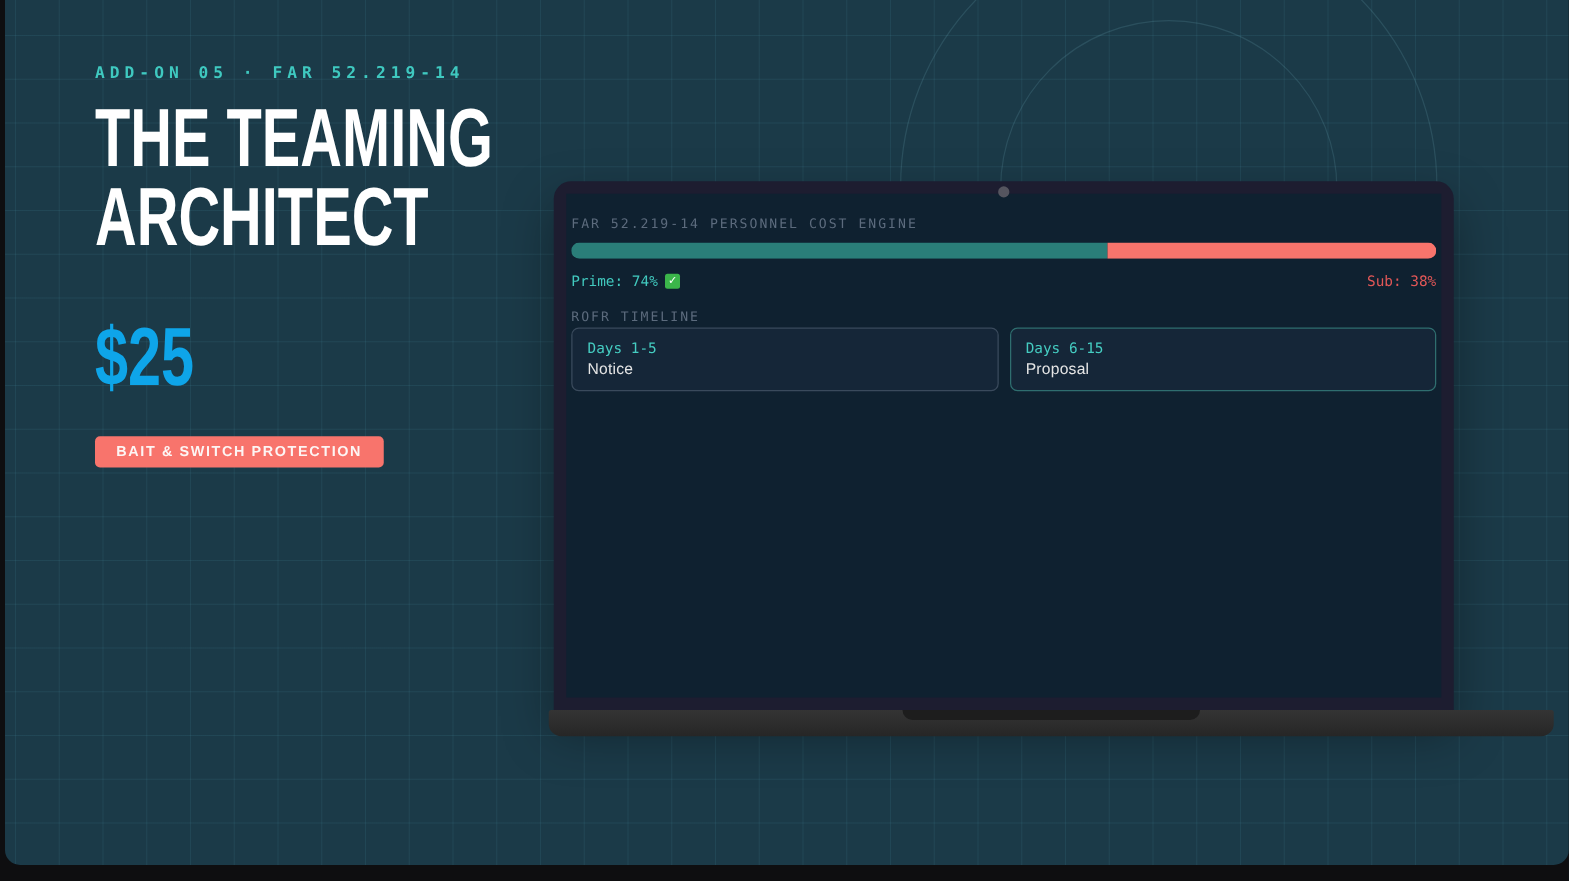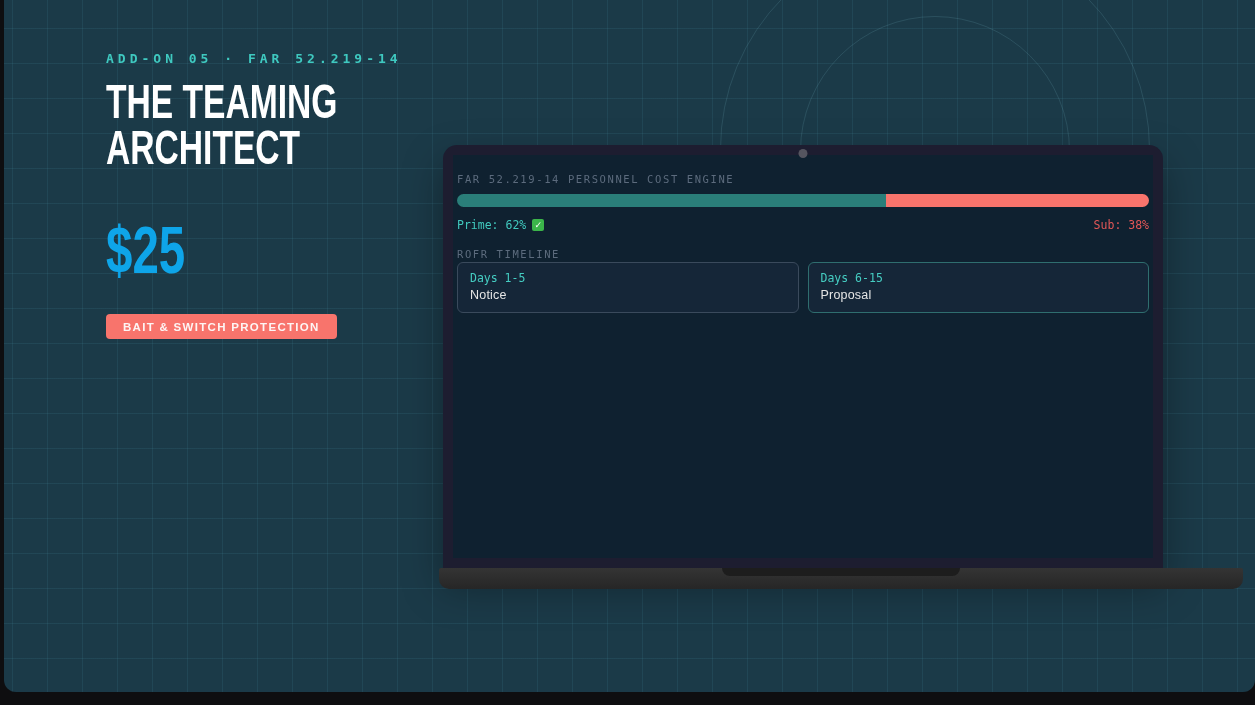--- a/index.html
+++ b/index.html
@@ -20,27 +20,27 @@
       linear-gradient(to right, rgba(90,180,200,0.10) 1px, transparent 1px),
       linear-gradient(to bottom, rgba(90,180,200,0.10) 1px, transparent 1px);
     background-size: 35px 35px;
     background-position: 8px 28px;
   }
   .bg-circle { position: absolute; border: 1px solid rgba(140,210,225,0.14); border-radius: 50%; }
   .bg-circle.inner { left: 796px; top: 16px; width: 270px; height: 270px; }
   .bg-circle.outer { left: 716px; top: -66px; width: 430px; height: 430px; }
 
   
-  .hero { position: absolute; left: 72px; top: 51px; width: 440px; margin-left: 30px; }
+  .hero { position: absolute; left: 72px; top: 51px; width: 440px; }
   .eyebrow {
     font-family: "DejaVu Sans Mono", monospace;
     font-size: 13px; letter-spacing: 4px;
     color: #3fc9c0; font-weight: 700;
   }
-  .title { margin-top: 13px; color: #ffffff; font-weight: 700; font-size: 48px; line-height: 0.96; }
+  .title { margin-top: 13px; color: #ffffff; font-weight: 700; font-size: 66px; line-height: 0.96; }
   .title .line { display: block; transform: scaleX(0.70); transform-origin: left center; white-space: nowrap; letter-spacing: 0; }
   .price { margin-top: 46px; color: #0ea5e9; font-weight: 700; font-size: 66px; line-height: 1; }
   .price .line { display: inline-block; transform: scaleX(0.72); transform-origin: left center; }
   .cta-button {
     margin-top: 31px;
     display: inline-block;
     background: #f8746c;
     color: #fdf5f4;
     border: none;
     border-radius: 4px;
@@ -163,21 +163,21 @@
 
         <div class="engine-label">FAR 52.219-14 PERSONNEL COST ENGINE</div>
 
         <div class="progress-bar">
           <div class="seg-prime" style="width: 62%;"></div>
           <div class="seg-sub"></div>
         </div>
 
         <div class="progress-meta">
           <span class="prime-label">
-            <span>Prime: 62%</span>
+            <span>Prime: 74%</span>
             <span class="check-badge">✓</span>
           </span>
           <span class="sub-label">Sub: 38%</span>
         </div>
 
         <div class="timeline-label">ROFR TIMELINE</div>
 
         <div class="timeline-cards">
           <div class="timeline-card tone-neutral">
             <div class="card-days">Days 1-5</div>

